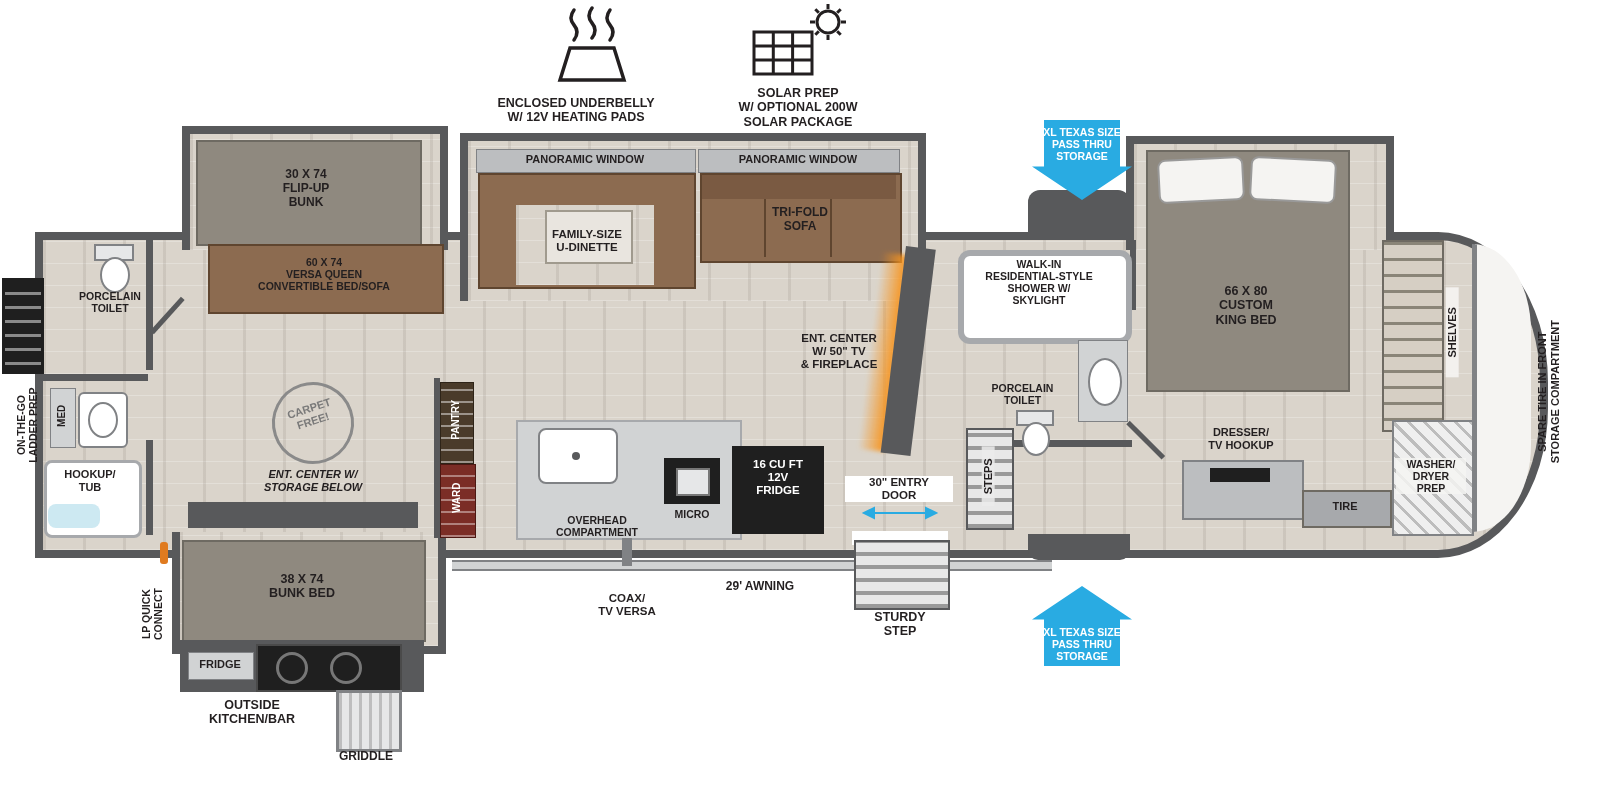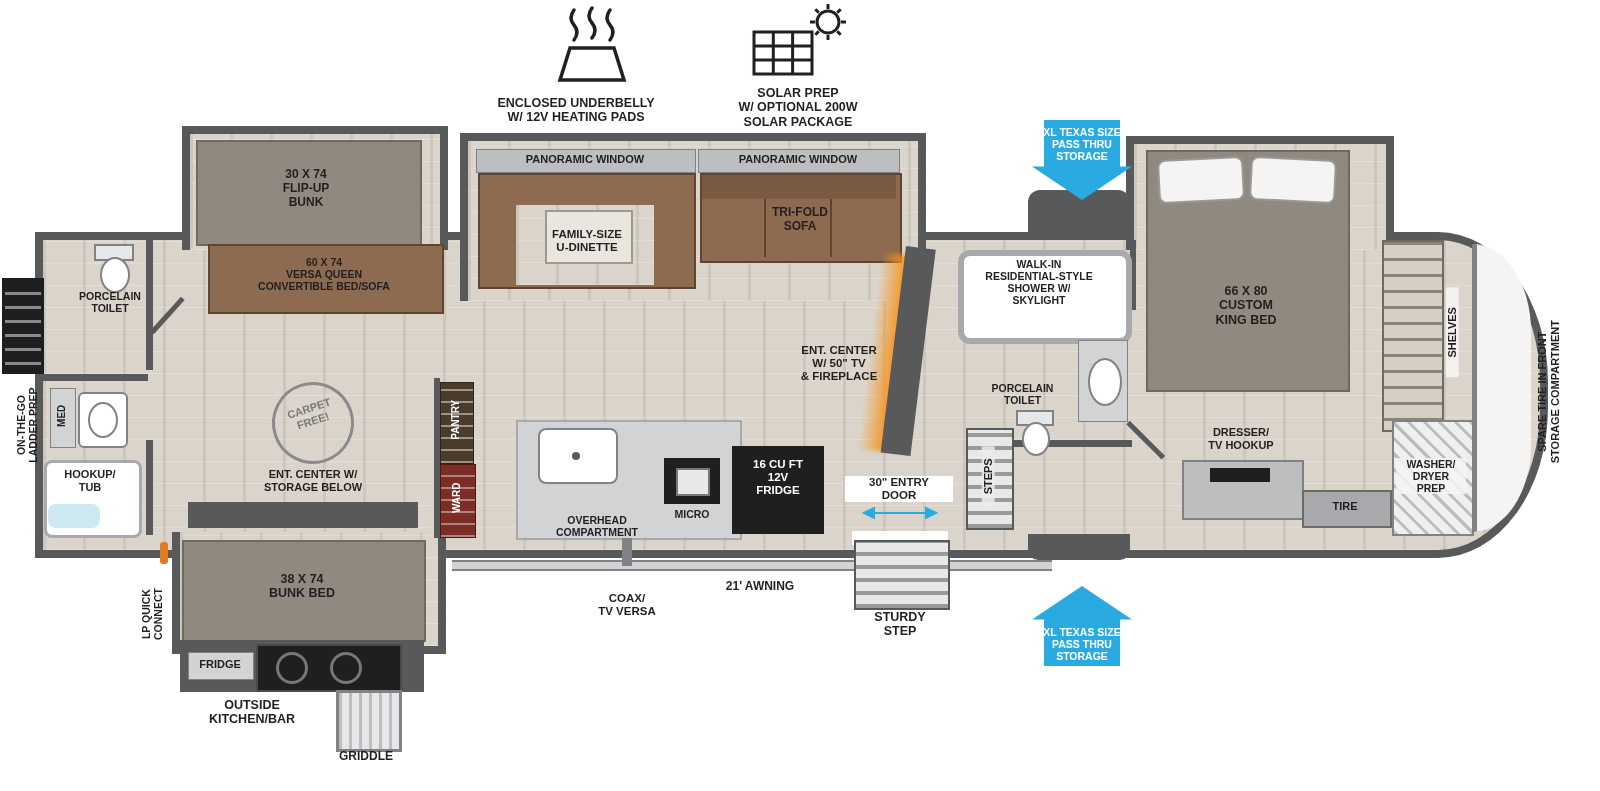--- a/index.html
+++ b/index.html
@@ -143,21 +143,21 @@
 <div class="abs brown" style="left:208px;top:244px;width:232px;height:66px;"></div>
 <div class="lbl" style="left:210px;top:256px;width:228px;font-size:10.5px;">60 X 74
 VERSA QUEEN
 CONVERTIBLE BED/SOFA</div>
 
 <div class="abs" style="left:272px;top:382px;width:76px;height:76px;border:3px solid #8A8A8A;border-radius:50%;transform:rotate(-18deg);"></div>
 <div class="lbl" style="left:276px;top:402px;width:70px;font-size:11px;color:#7A7A7A;transform:rotate(-18deg);">CARPET
 FREE!</div>
 
 <div class="abs" style="left:188px;top:502px;width:230px;height:26px;background:#58595B;"></div>
-<div class="lbl" style="left:228px;top:468px;width:170px;font-size:11px;">ENT. CENTER W/
+<div class="lbl" style="left:228px;top:468px;width:170px;font-size:11px;font-style:italic;">ENT. CENTER W/
 STORAGE BELOW</div>
 
 <div class="wall" style="left:434px;top:378px;width:6px;height:160px;"></div>
 <div class="abs" style="left:440px;top:382px;width:32px;height:80px;background:#4A3B2A repeating-linear-gradient(0deg,rgba(255,255,255,.45) 0 2px,transparent 2px 12px);border:1px solid #2E2418;"></div>
 <div class="lbl rot" style="left:418px;top:414px;width:76px;font-size:10px;color:#FFF;">PANTRY</div>
 <div class="abs" style="left:440px;top:464px;width:34px;height:72px;background:#7B2D26 repeating-linear-gradient(0deg,rgba(255,255,255,.4) 0 2px,transparent 2px 12px);border:1px solid #4C1813;"></div>
 <div class="lbl rot" style="left:427px;top:492px;width:60px;font-size:10px;color:#FFF;">WARD</div>
 
 <div class="abs" style="left:516px;top:420px;width:222px;height:116px;background:#D1D3D4;border:2px solid #A7A9AC;"></div>
 <div class="abs white-fix" style="left:538px;top:428px;width:76px;height:52px;border-radius:8px;"></div>
@@ -169,21 +169,21 @@
 <div class="abs" style="left:676px;top:468px;width:30px;height:24px;background:#E6E7E8;border:2px solid #777;"></div>
 <div class="lbl" style="left:662px;top:508px;width:60px;font-size:10.5px;">MICRO</div>
 
 <div class="abs" style="left:732px;top:446px;width:92px;height:88px;background:#1F1F1F;"></div>
 <div class="lbl" style="left:732px;top:458px;width:92px;font-size:11.5px;color:#FFF;">16 CU FT
 12V
 FRIDGE</div>
 
 <div class="abs" style="left:882px;top:252px;width:26px;height:198px;background:linear-gradient(to left,#F7941D,rgba(247,148,29,0));transform:rotate(7deg);transform-origin:top left;filter:blur(2px);"></div>
 <div class="abs" style="left:906px;top:246px;width:30px;height:208px;background:#58595B;transform:rotate(7deg);transform-origin:top left;"></div>
-<div class="lbl" style="left:778px;top:332px;width:122px;font-size:11.5px;margin-top:12px;">ENT. CENTER
+<div class="lbl" style="left:778px;top:332px;width:122px;font-size:11.5px;">ENT. CENTER
 W/ 50" TV
 &amp; FIREPLACE</div>
 
 <div class="wall" style="left:1012px;top:440px;width:120px;height:7px;"></div>
 <div class="wall" style="left:1130px;top:240px;width:6px;height:70px;"></div>
 
 <div class="abs" style="left:958px;top:250px;width:162px;height:82px;background:#FFF;border:6px solid #A7A9AC;border-radius:12px;"></div>
 <div class="lbl" style="left:962px;top:258px;width:154px;font-size:10.5px;">WALK-IN
 RESIDENTIAL-STYLE
 SHOWER W/
@@ -215,21 +215,21 @@
 <div class="abs hatch" style="left:1392px;top:420px;width:78px;height:112px;"></div>
 <div class="lbl" style="left:1396px;top:458px;width:70px;font-size:10.5px;background:rgba(245,244,242,.85);">WASHER/
 DRYER
 PREP</div>
 
 <div class="abs" style="left:1472px;top:244px;width:54px;height:288px;background:#F5F4F2;border-left:5px solid #808285;border-radius:0 95px 95px 0 / 0 140px 140px 0;"></div>
 <div class="lbl rot" style="left:1399px;top:379px;width:300px;font-size:11px;">SPARE TIRE IN FRONT
 STORAGE COMPARTMENT</div>
 
 <div class="abs" style="left:452px;top:560px;width:600px;height:7px;background:#D1D3D4;border-top:2px solid #808285;border-bottom:2px solid #808285;"></div>
-<div class="lbl" style="left:700px;top:580px;width:120px;font-size:12px;">21' AWNING</div>
+<div class="lbl" style="left:700px;top:580px;width:120px;font-size:12px;">29' AWNING</div>
 
 <div class="abs" style="left:622px;top:538px;width:10px;height:28px;background:#808285;"></div>
 <div class="lbl" style="left:572px;top:592px;width:110px;font-size:11.5px;">COAX/
 TV VERSA</div>
 
 <div class="abs" style="left:852px;top:531px;width:96px;height:14px;background:#FFFFFF;"></div>
 <div class="lbl" style="left:845px;top:476px;width:108px;font-size:11.5px;background:#FFF;">30" ENTRY
 DOOR</div>
 <div class="abs" style="left:852px;top:506px;width:96px;height:14px;">
   <svg width="96" height="14" viewBox="0 0 96 14">

